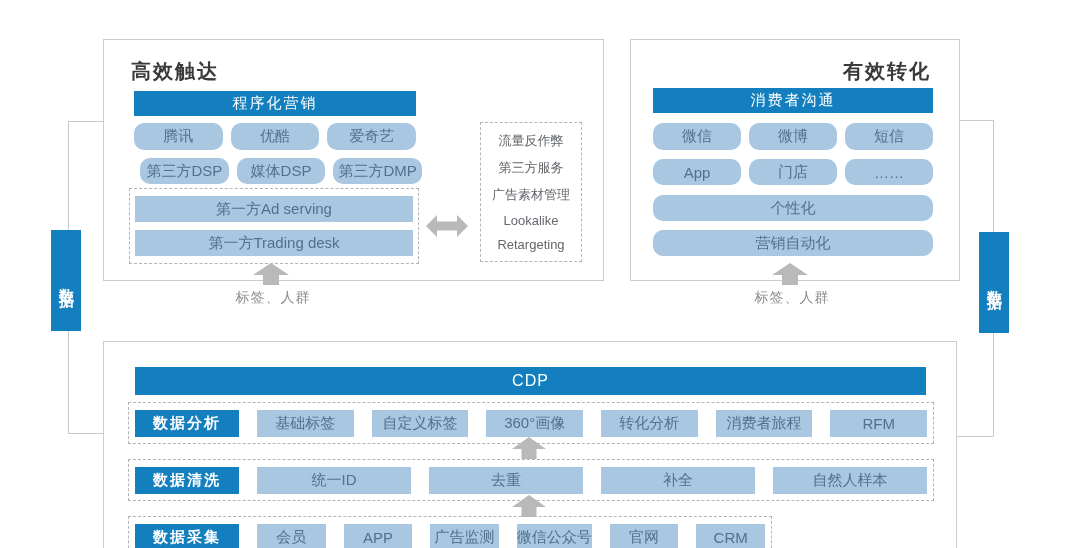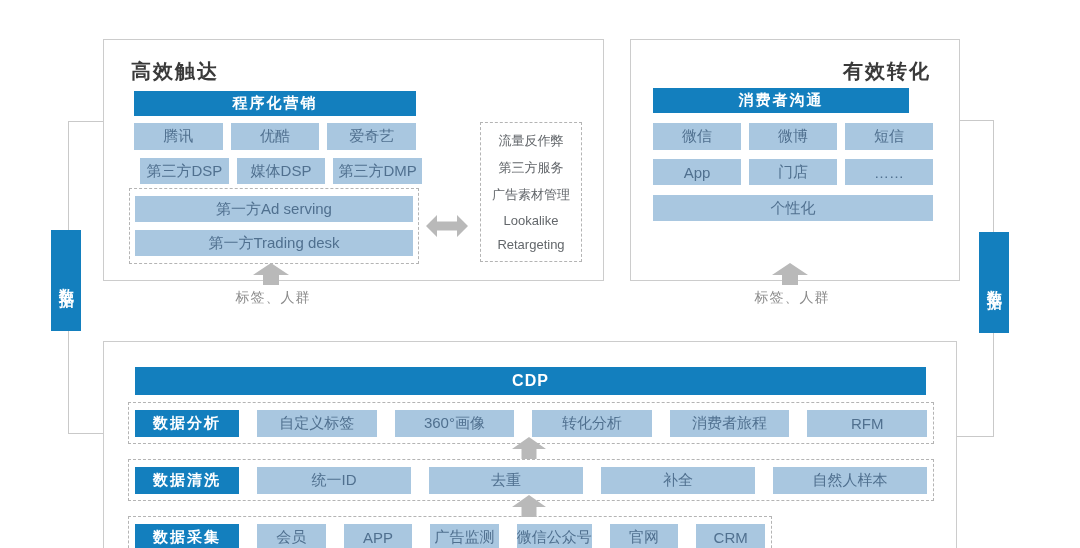--- a/index.html
+++ b/index.html
@@ -1,23 +1,23 @@
 <!DOCTYPE html>
 <html><head>
 <meta charset="utf-8">
 <style>
   html,body{margin:0;padding:0;background:#ffffff;}
   body{font-family:"Liberation Sans","DejaVu Sans",sans-serif;}
   .canvas{position:relative;width:1080px;height:548px;background:#ffffff;overflow:hidden;}
   .line{position:absolute;background:#c9c9c9;}
   .panel{position:absolute;box-sizing:border-box;border:1px solid #cccccc;background:#ffffff;margin-top:29px;}
   .ptitle{position:absolute;margin:0;font-size:20px;font-weight:700;color:#3a3a3a;letter-spacing:2px;white-space:nowrap;}
-  .hdr{position:absolute;box-sizing:border-box;background:#137fbe;color:#ffffff;font-size:15px;font-weight:700;display:flex;align-items:center;justify-content:center;letter-spacing:2px;}
+  .hdr{position:absolute;box-sizing:border-box;background:#137fbe;color:#ffffff;font-size:15px;font-weight:400;display:flex;align-items:center;justify-content:center;letter-spacing:2px;}
   .flexrow{position:absolute;display:flex;gap:8px;box-sizing:border-box;}
-  .cell{flex:1;background:#a9c7e0;color:#50708f;font-size:15px;display:flex;align-items:center;justify-content:center;white-space:nowrap;}
+  .cell{flex:1;background:#a9c7e0;color:#50708f;font-size:15px;display:flex;align-items:center;justify-content:center;white-space:nowrap;border-radius:10px;}
   .dashed{border:1px dashed #b4b4b4;}
   .fpbox{position:absolute;display:flex;flex-direction:column;gap:8px;padding:7px 5px;box-sizing:border-box;}
   .fpbar{flex:1;background:#a9c7e0;color:#50708f;font-size:15px;display:flex;align-items:center;justify-content:center;white-space:nowrap;}
   .services{position:absolute;box-sizing:border-box;display:flex;flex-direction:column;justify-content:space-evenly;align-items:center;color:#63676b;font-size:13px;}
   .services span{white-space:nowrap;}
   .vbar{position:absolute;width:30px;height:101px;background:#137fbe;color:#ffffff;font-weight:700;font-size:15px;display:flex;align-items:center;justify-content:center;writing-mode:vertical-rl;text-orientation:upright;letter-spacing:5px;}
   .taglabel{position:absolute;width:110px;text-align:center;color:#8c8c8c;font-size:14px;letter-spacing:1px;white-space:nowrap;}
   .arrow{position:absolute;}
   .rowbox{position:absolute;display:flex;align-items:center;gap:18px;padding:0 6px;box-sizing:border-box;border:1px dashed #b4b4b4;}
   .rowlabel{flex:0 0 104px;height:27px;background:#137fbe;color:#ffffff;font-weight:700;font-size:15px;display:flex;align-items:center;justify-content:center;letter-spacing:2px;}
@@ -62,50 +62,54 @@
       <span>流量反作弊</span>
       <span>第三方服务</span>
       <span>广告素材管理</span>
       <span>Lookalike</span>
       <span>Retargeting</span>
     </div>
   </section>
 
   <section class="panel" style="left:630px;top:10px;width:330px;height:242px">
     <h2 class="ptitle" style="right:28px;top:18px">有效转化</h2>
-    <div class="hdr" style="left:22px;top:48px;width:256px;height:25px">消费者沟通</div>
+    <div class="hdr" style="left:22px;top:48px;width:280px;height:25px">消费者沟通</div>
     <div class="flexrow" style="left:22px;top:83px;width:280px;height:27px">
       <div class="cell">微信</div>
       <div class="cell">微博</div>
       <div class="cell">短信</div>
     </div>
     <div class="flexrow" style="left:22px;top:119px;width:280px;height:26px">
       <div class="cell">App</div>
       <div class="cell">门店</div>
       <div class="cell">……</div>
     </div>
     <div class="flexrow" style="left:22px;top:155px;width:280px;height:26px">
       <div class="cell">个性化</div>
+    </div>
+    <div class="flexrow" style="left:22px;top:190px;width:280px;height:26px">
+      <div class="cell">营销自动化</div>
     </div>
   </section>
 
   <svg class="arrow" style="left:253px;top:263px" width="36" height="22" viewBox="0 0 36 22">
     <path d="M18 0 L36 12 H26 V22 H10 V12 H0 Z" fill="#b9b9b9"></path>
   </svg>
   <div class="taglabel" style="left:218px;top:289px">标签、人群</div>
   <svg class="arrow" style="left:772px;top:263px" width="36" height="22" viewBox="0 0 36 22">
     <path d="M18 0 L36 12 H26 V22 H10 V12 H0 Z" fill="#b9b9b9"></path>
   </svg>
   <div class="taglabel" style="left:737px;top:289px">标签、人群</div>
 
   <section class="panel" style="left:103px;top:312px;width:854px;height:231px">
     <div class="hdr" style="left:31px;top:25px;width:791px;height:28px;font-size:16px;letter-spacing:1px">CDP</div>
 
     <div class="rowbox" style="left:24px;top:60px;width:806px;height:42px">
       <div class="rowlabel">数据分析</div>
+      <div class="rowcell">基础标签</div>
       <div class="rowcell">自定义标签</div>
       <div class="rowcell">360°画像</div>
       <div class="rowcell">转化分析</div>
       <div class="rowcell">消费者旅程</div>
       <div class="rowcell">RFM</div>
     </div>
 
     <div class="rowbox" style="left:24px;top:117px;width:806px;height:42px">
       <div class="rowlabel">数据清洗</div>
       <div class="rowcell">统一ID</div>

